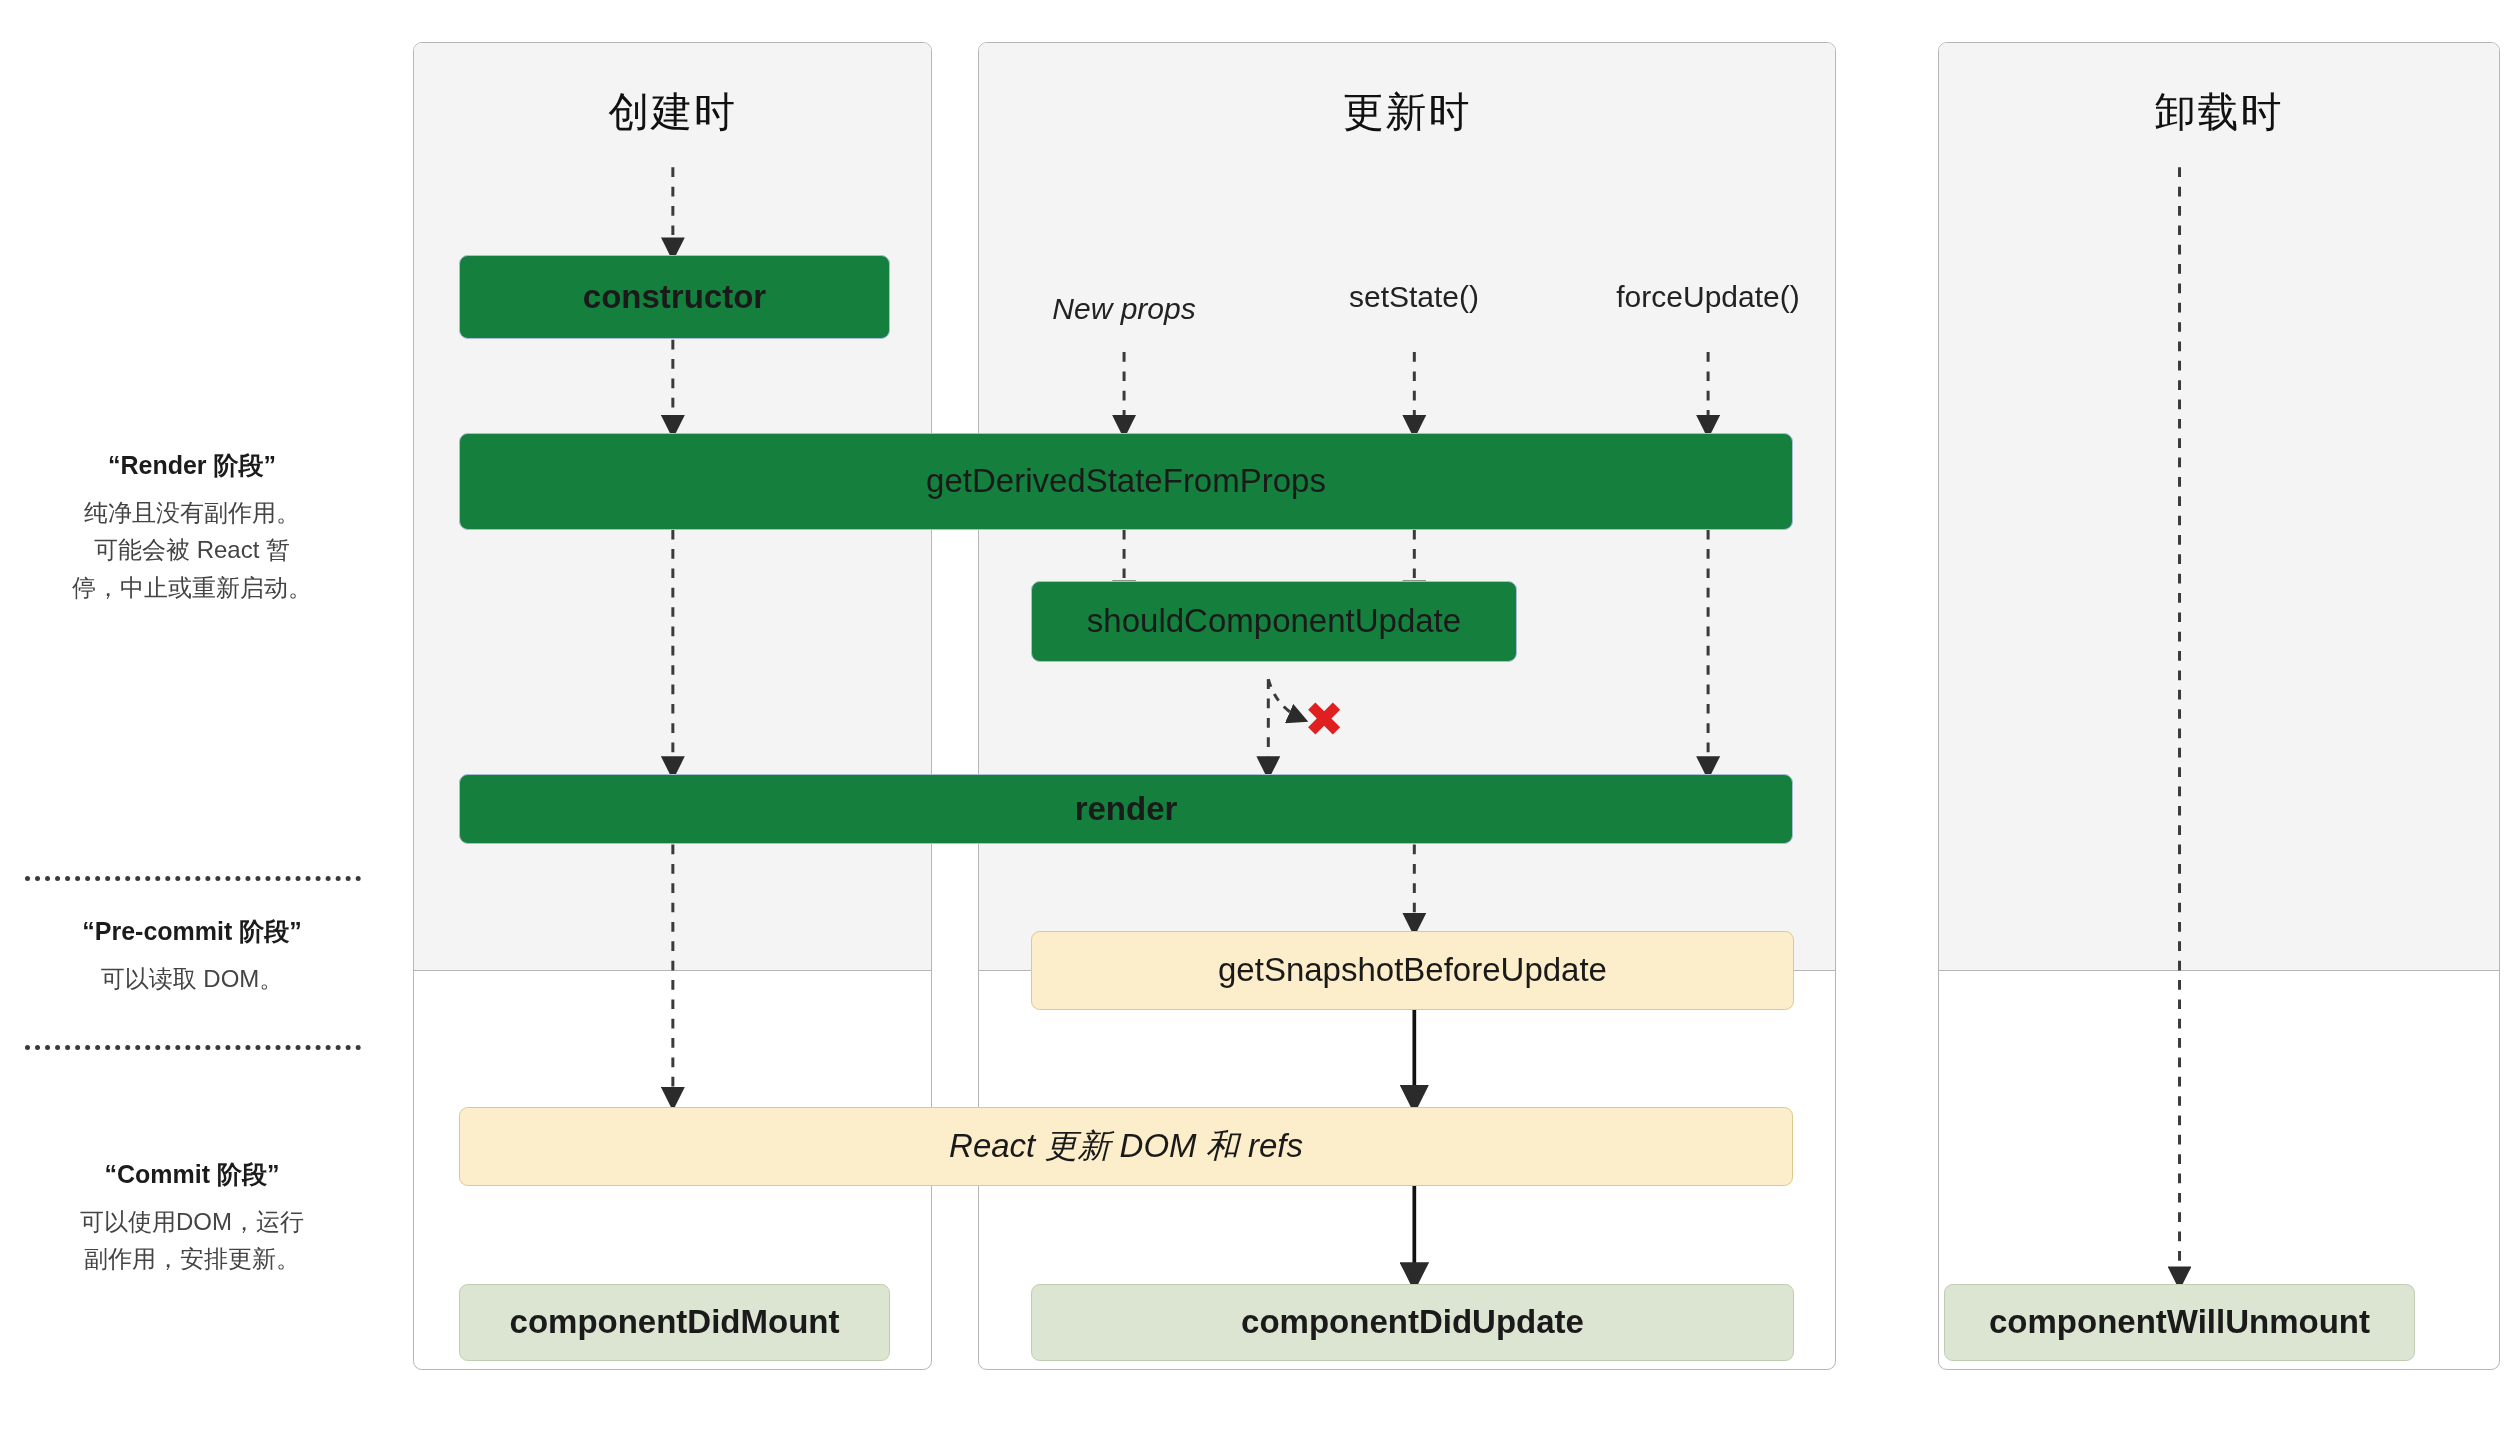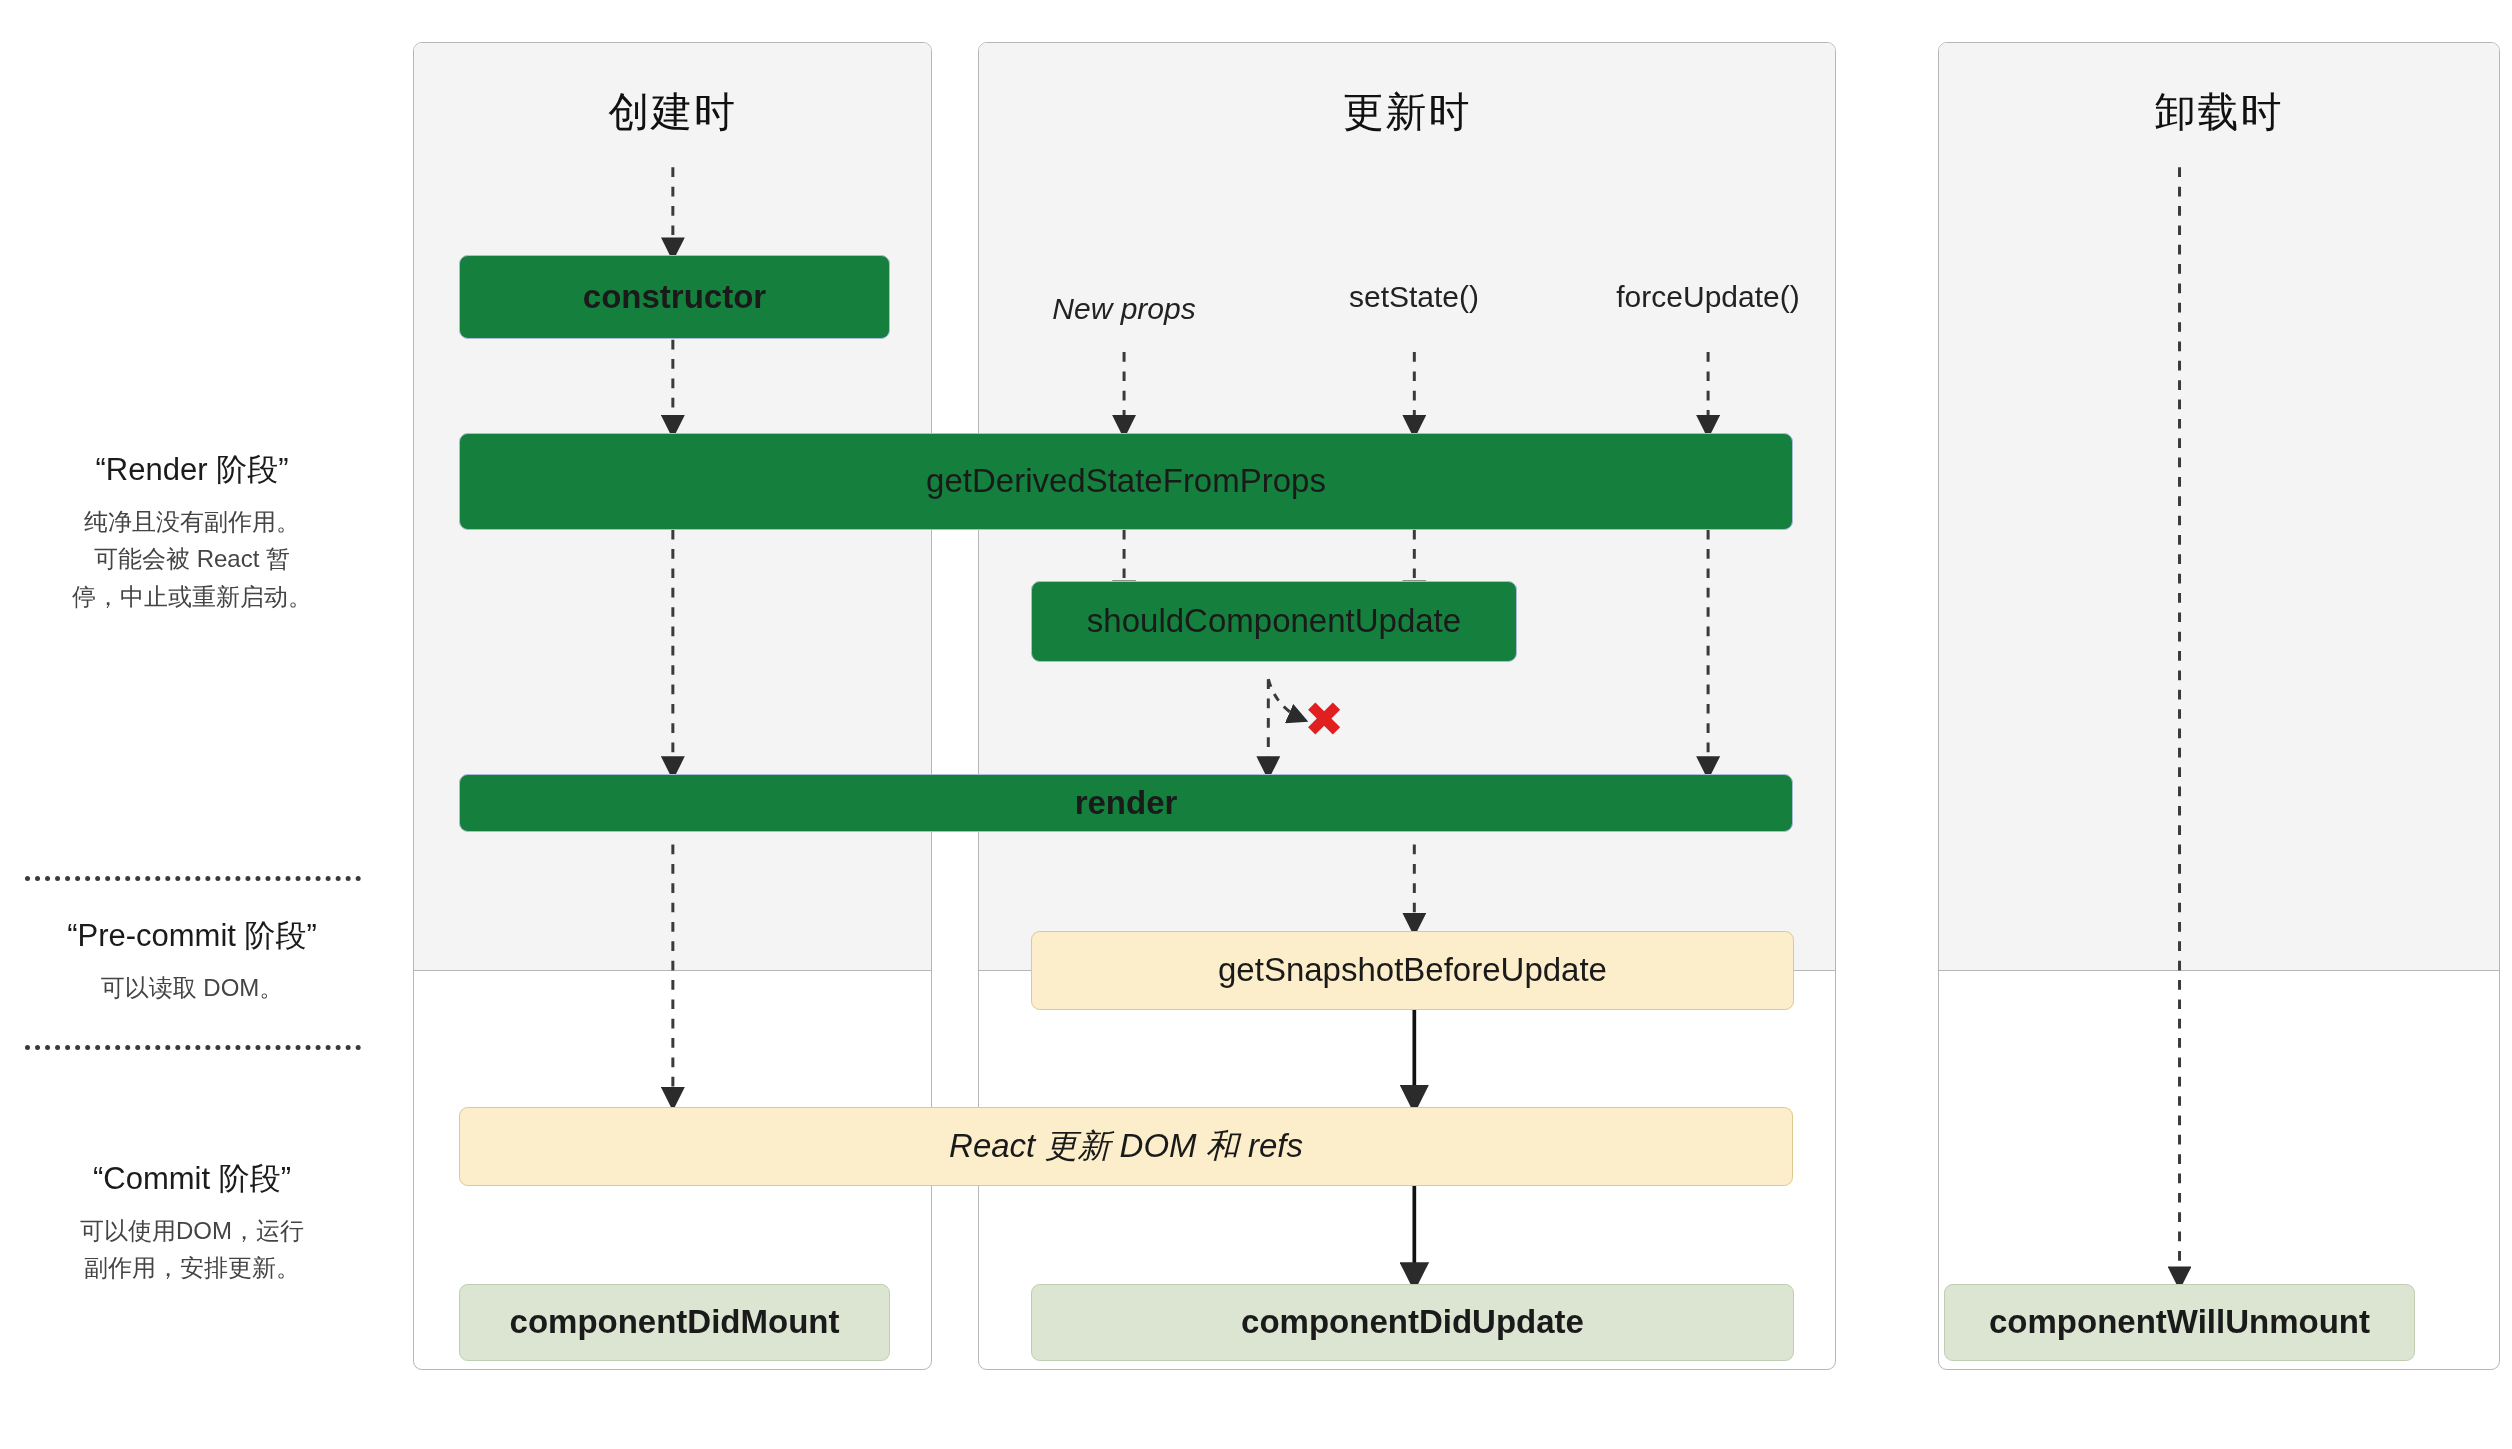--- a/index.html
+++ b/index.html
@@ -68,22 +68,22 @@
   .trigger.ital{font-style:italic;}
 
   
   .phase{
     position:absolute;
     text-align:center;
     width:352px;
     left:16px;
   }
   .phase .ptitle{
-    font-size:31px;
-    font-weight:normal;
+    font-size:25px;
+    font-weight:bold;
     color:#1b1b1b;
     margin-bottom:12.3px;
     white-space:nowrap;
   }
   .phase .pdesc{
     font-size:24px;
     color:#444;
     line-height:1.55;
   }
   .dotline{
@@ -199,21 +199,21 @@
   <div class="trigger ital" style="left:1001px;top:292px;width:246px;">New props</div>
   <div class="trigger" style="left:1291px;top:280px;width:246px;">setState()</div>
   <div class="trigger" style="left:1576px;top:280px;width:264px;">forceUpdate()</div>
 
   <div class="box blue bold" style="left:459px;top:255px;width:431px;height:84px;">constructor</div>
 
   <div class="box blue" style="left:459px;top:433px;width:1334px;height:97px;">getDerivedStateFromProps</div>
 
   <div class="box blue" style="left:1031px;top:581px;width:486px;height:81px;">shouldComponentUpdate</div>
 
-  <div class="box blue bold" style="left:459px;top:774px;width:1334px;height:58px;">render</div>
+  <div class="box blue bold" style="left:459px;top:774px;width:1334px;height:70px;">render</div>
 
   <div class="box yellow" style="left:1031px;top:931px;width:763px;height:79px;">getSnapshotBeforeUpdate</div>
 
   <div class="box yellow ital" style="left:459px;top:1107px;width:1334px;height:79px;">React 更新 DOM 和 refs</div>
 
   <div class="box green bold" style="left:459px;top:1284px;width:431px;height:77px;">componentDidMount</div>
 
   <div class="box green bold" style="left:1031px;top:1284px;width:763px;height:77px;">componentDidUpdate</div>
 
   <div class="box green bold" style="left:1944px;top:1284px;width:471px;height:77px;">componentWillUnmount</div>

